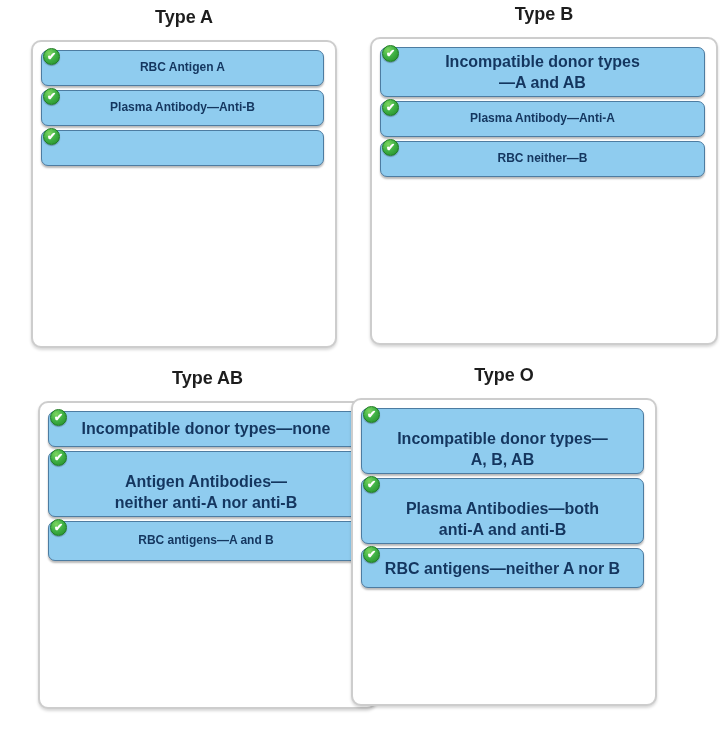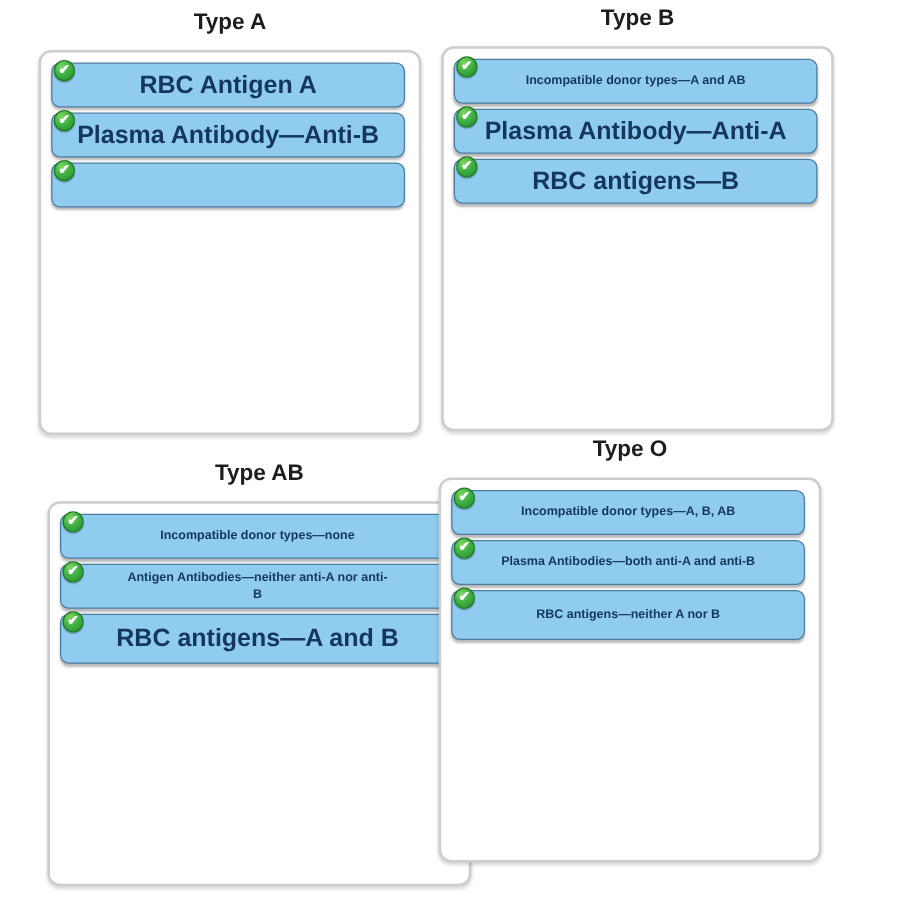--- a/index.html
+++ b/index.html
@@ -10,23 +10,23 @@
   }
   .board {
     position: relative;
     width: 720px;
     height: 731px;
     background: #ffffff;
     overflow: hidden;
   }
   .group { position: absolute; }
   .group-a  { left: 31px;  top: 6px;   width: 306px; }
-  .group-b  { left: 353px; top: 3px;   width: 314px; }
+  .group-b  { left: 370px; top: 3px;   width: 348px; }
   .group-ab { left: 38px;  top: 367px; width: 339px; }
-  .group-o  { left: 351px; top: 348px; width: 306px; }
+  .group-o  { left: 351px; top: 364px; width: 306px; }
 
   .group-title {
     margin: 0 0 12px 0;
     text-align: center;
     font-size: 18px;
     font-weight: 700;
     color: #1d1d1d;
     line-height: 22px;
   }
   .dropzone {
@@ -51,24 +51,24 @@
     align-items: center;
     justify-content: center;
     text-align: center;
     padding: 3px 10px;
     color: #14365f;
     font-weight: 700;
     cursor: default;
   }
   .item.tall { min-height: 40px; }
   .item-label { display: block; margin: 0 auto; line-height: 1.32; }
-  .size-lg { font-size: 20px; }
-  .size-md { font-size: 10px; }
+  .size-lg { font-size: 12px; }
+  .size-md { font-size: 16px; }
   .mw195 { max-width: 195px; }
-  .mw215 { max-width: 215px; }
+  .mw215 { max-width: 215px; margin-top: 16px; }
 
   .check-icon {
     position: absolute;
     top: -3px;
     left: 1px;
     width: 17px;
     height: 17px;
     box-sizing: border-box;
     border-radius: 50%;
     background: radial-gradient(circle at 35% 28%, #7ed65f 0%, #41b246 45%, #228b27 100%);
@@ -109,21 +109,21 @@
       <div class="item">
         <span class="check-icon">✔</span>
         <span class="item-label size-md mw195">Incompatible donor types—A and AB</span>
       </div>
       <div class="item">
         <span class="check-icon">✔</span>
         <span class="item-label size-lg">Plasma Antibody—Anti-A</span>
       </div>
       <div class="item">
         <span class="check-icon">✔</span>
-        <span class="item-label size-lg">RBC antigens—B</span>
+        <span class="item-label size-lg">RBC neither—B</span>
       </div>
     </div>
   </section>
 
   <section class="group group-ab">
     <h2 class="group-title">Type AB</h2>
     <div class="dropzone">
       <div class="item">
         <span class="check-icon">✔</span>
         <span class="item-label size-md">Incompatible donor types—none</span>

